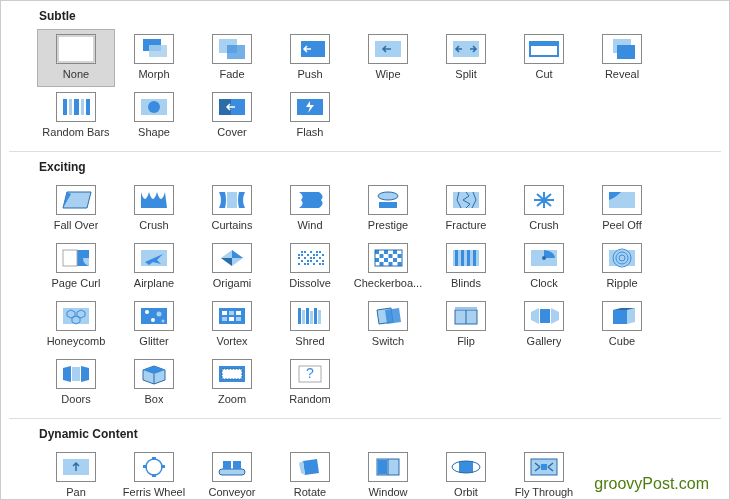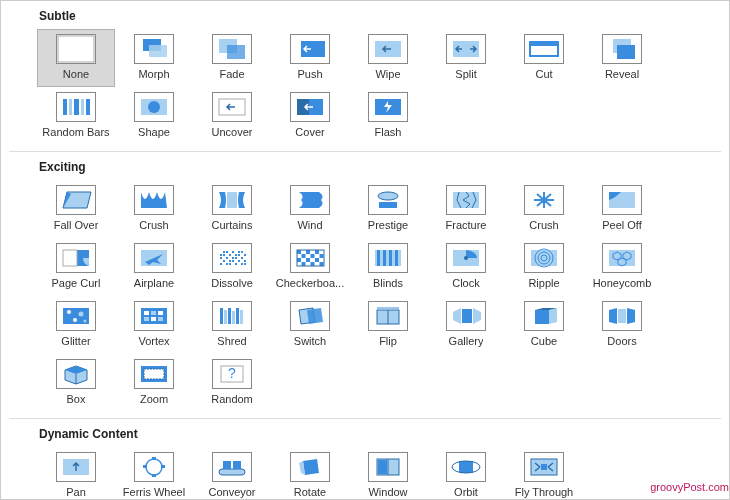--- a/index.html
+++ b/index.html
@@ -65,23 +65,23 @@
       color: #333;
       text-align: center;
       white-space: nowrap;
       overflow: hidden;
       text-overflow: ellipsis;
       max-width: 74px;
     }
     .watermark {
       position: absolute;
       bottom: 6px;
-      right: 0;
-      font-size: 11px;
-      color: #be185d;
+      right: 20px;
+      font-size: 16px;
+      color: #4d7c0f;
       font-family: "Segoe UI", sans-serif;
     }
     svg { display: block; }
   </style>
 </head>
 <body>
 
 <div id="container">
     <div class="section">
       <div class="section-title">Subtle</div>
@@ -175,29 +175,20 @@
             <svg width="38" height="28">
               <rect x="6" y="6" width="26" height="16" fill="#a8d0f0"></rect>
               <circle cx="19" cy="14" r="6" fill="#3a8dde"></circle>
             </svg>
           </div>
           <div class="item-label">Shape</div>
         </div>
         <div class="item">
           <div class="icon-box">
             <svg width="38" height="28">
-              <rect x="6" y="6" width="26" height="16" fill="#fff" stroke="#aaa"></rect>
-              <path d="M22 14 L14 14 M17 11 L14 14 L17 17" stroke="#2a6da8" stroke-width="1.5" fill="none"></path>
-            </svg>
-          </div>
-          <div class="item-label">Uncover</div>
-        </div>
-        <div class="item">
-          <div class="icon-box">
-            <svg width="38" height="28">
               <rect x="6" y="6" width="26" height="16" fill="#3a8dde"></rect>
               <rect x="6" y="6" width="12" height="16" fill="#2a6da8"></rect>
               <path d="M22 14 L14 14 M17 11 L14 14 L17 17" stroke="#fff" stroke-width="1.5" fill="none"></path>
             </svg>
           </div>
           <div class="item-label">Cover</div>
         </div>
         <div class="item">
           <div class="icon-box">
             <svg width="38" height="28">
@@ -294,20 +285,30 @@
           <div class="item-label">Page Curl</div>
         </div>
         <div class="item">
           <div class="icon-box">
             <svg width="38" height="28">
               <rect x="6" y="6" width="26" height="16" fill="#a8d0f0"></rect>
               <path d="M10 18 L28 10 L22 16 L26 20 L18 18 L14 21 Z" fill="#3a8dde"></path>
             </svg>
           </div>
           <div class="item-label">Airplane</div>
+        </div>
+        <div class="item">
+          <div class="icon-box">
+            <svg width="38" height="28">
+              <polygon points="19,6 30,14 19,22 8,14" fill="#a8d0f0"></polygon>
+              <polygon points="19,6 30,14 19,14" fill="#3a8dde"></polygon>
+              <polygon points="19,22 8,14 19,14" fill="#2a6da8"></polygon>
+            </svg>
+          </div>
+          <div class="item-label">Origami</div>
         </div>
         <div class="item">
           <div class="icon-box">
             <svg width="38" height="28">
               <rect x="10" y="7" width="2" height="2" fill="#3a8dde"></rect>
               <rect x="13" y="7" width="2" height="2" fill="#3a8dde"></rect>
               <rect x="19" y="7" width="2" height="2" fill="#3a8dde"></rect>
               <rect x="25" y="7" width="2" height="2" fill="#3a8dde"></rect>
               <rect x="28" y="7" width="2" height="2" fill="#3a8dde"></rect>
               <rect x="7" y="10" width="2" height="2" fill="#3a8dde"></rect>

